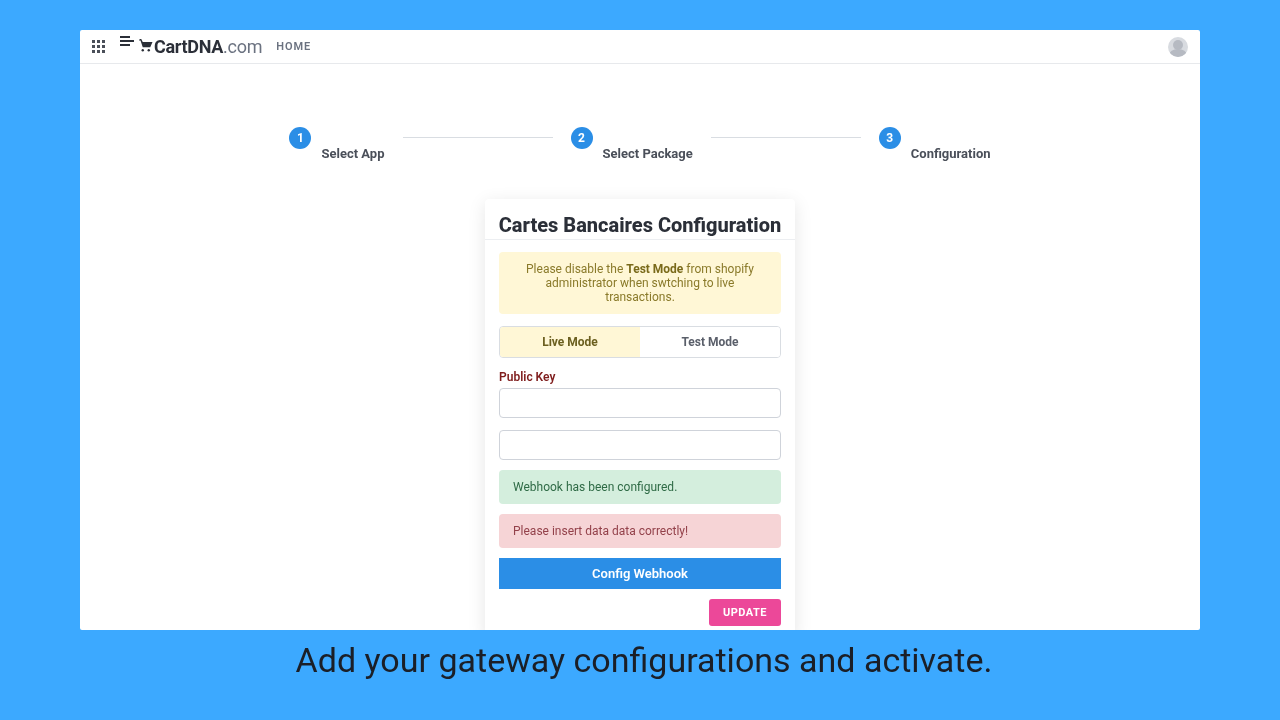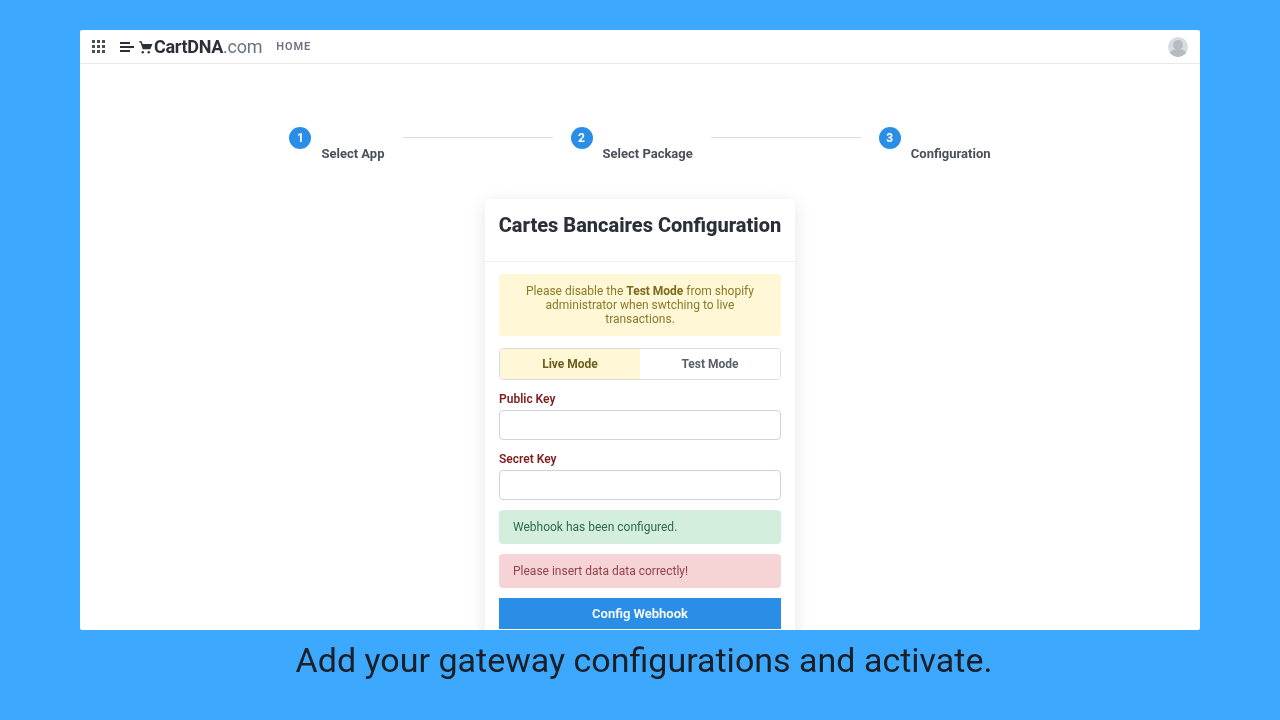--- a/index.html
+++ b/index.html
@@ -26,21 +26,21 @@
     gap: 14px;
     color: #3a3f4a;
   }
   .grid-icon {
     width: 14px; height: 14px;
     display: grid; grid-template-columns: repeat(3,3px); grid-template-rows: repeat(3,3px);
     gap: 2px;
   }
   .grid-icon span { background:#4a4f59; width:3px; height:3px; }
   .logo {
-    display:flex; align-items:center; 
+    display:flex; align-items:flex-start; 
     font-weight:700; font-size:18px; color:#2b2f38; letter-spacing:-0.3px;
   }
   .logo-bars { display:flex; flex-direction:column; gap:2px; margin-right:2px;}
   .logo-bars b { display:block; height:2px; background:#2b2f38; }
   .logo-bars b:nth-child(1){width:10px;} .logo-bars b:nth-child(2){width:14px;} .logo-bars b:nth-child(3){width:10px;}
   .logo .com { font-weight:400; color:#6b7280; }
   .cart-icon-svg { width:18px; height:18px; }
   .home-link { font-size:11px; letter-spacing:1px; color:#6b7280; font-weight:600; }
   .spacer { flex:1; }
   .avatar-icon { width:20px; height:20px; border-radius:50%; background:#d8dbe0; position:relative; overflow:hidden; }
@@ -64,21 +64,21 @@
   .card {
     width: 310px;
     margin: 38px auto 0;
     background:#fff;
     border-radius:4px;
     box-shadow: 0 4px 18px rgba(0,0,0,0.10);
     padding: 0 0 14px;
   }
   .card-title {
     font-size:20px; font-weight:800; color:#2b2f38; text-align:center;
-    padding: 14px 8px 24px;
+    padding: 14px 8px 2px;
     border-bottom:1px solid #eceef1;
   }
   .card-body { padding: 12px 14px 0; }
 
   .alert {
     border-radius:4px; padding:10px 14px; font-size:12px;
   }
   .alert-yellow { background:#fff7d6; color:#8a7a2a; text-align:center; }
   .alert-yellow strong { color:#7a6a1a; font-weight:700; }
   .alert-green  { background:#d4eedd; color:#2f6b46; }
@@ -182,21 +182,20 @@
       <div class="mode-toggle">
         <div class="mode-btn active">Live Mode</div>
         <div class="mode-btn">Test Mode</div>
       </div>
 
       <div class="field">
         <label>Public Key</label>
         <input type="text" value="" style="">
       </div>
       <div class="field">
-        <label>Secret Key</label>
         <input type="text" value="" style="">
       </div>
 
       <div class="alert alert-green mt10">Webhook has been configured.</div>
       <div class="alert alert-red mt10">Please insert data data correctly!</div>
 
       <button class="btn-primary">Config Webhook</button>
     </div>
     <button class="btn-update">UPDATE</button>
   </div>

